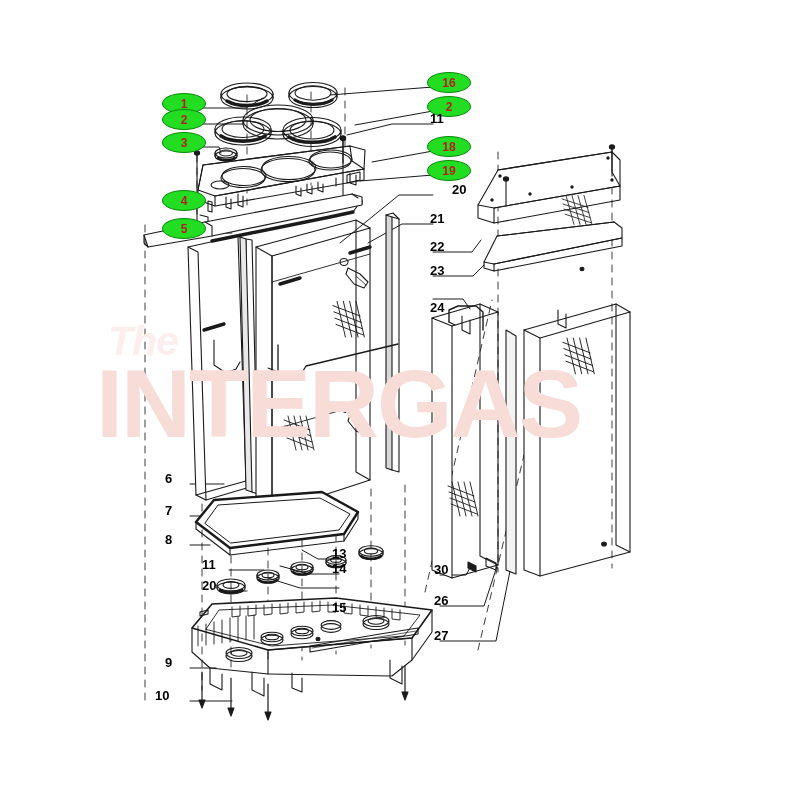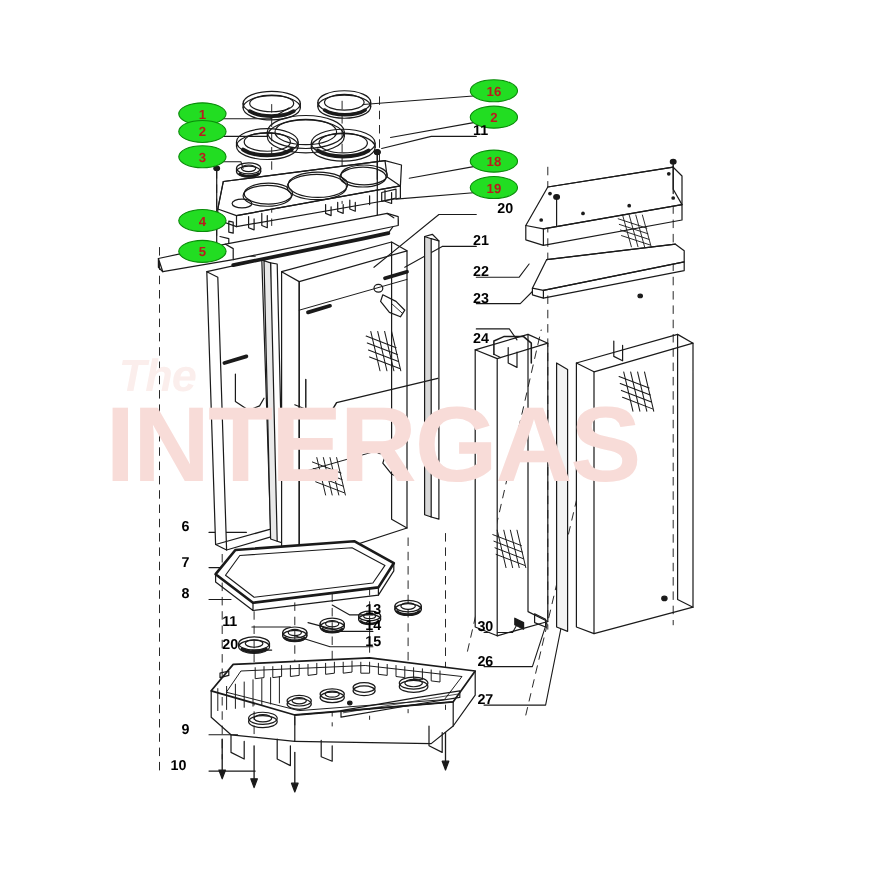--- a/index.html
+++ b/index.html
@@ -454,16 +454,16 @@
       <div class="cw" style="left: 434px; top: 628px;">27</div>
       <div class="cw" style="left: 165px; top: 471px;">6</div>
       <div class="cw" style="left: 165px; top: 503px;">7</div>
       <div class="cw" style="left: 165px; top: 532px;">8</div>
       <div class="cw" style="left: 165px; top: 655px;">9</div>
       <div class="cw" style="left: 155px; top: 688px;">10</div>
       <div class="cw" style="left: 202px; top: 557px;">11</div>
       <div class="cw" style="left: 202px; top: 578px;">20</div>
       <div class="cw" style="left: 332px; top: 546px;">13</div>
       <div class="cw" style="left: 332px; top: 561px;">14</div>
-      <div class="cw" style="left: 332px; top: 575px;">15</div>
+      <div class="cw" style="left: 332px; top: 600px;">15</div>
     </div>
 
 </div>
 
 </body></html>

